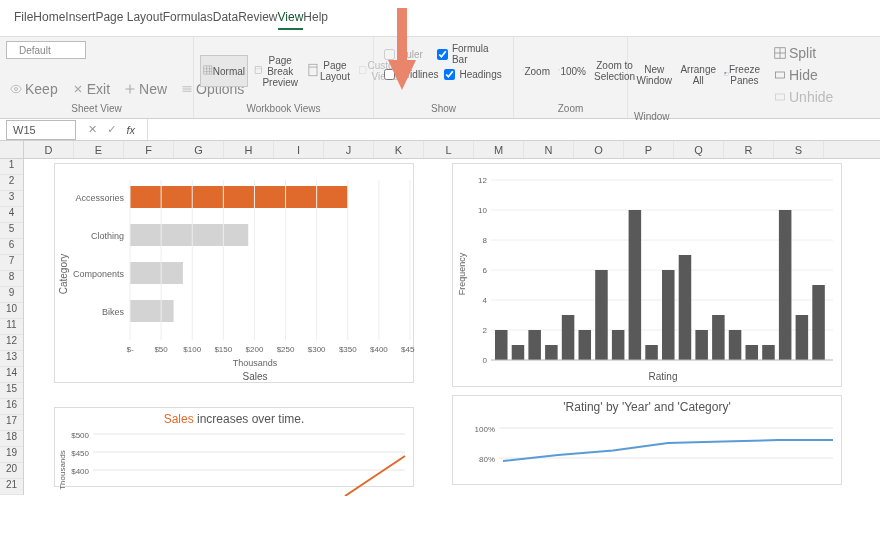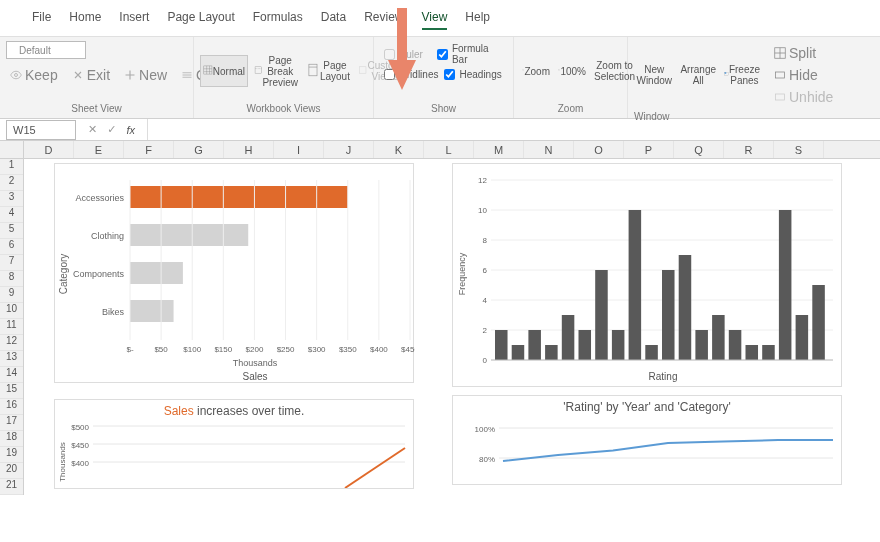--- a/index.html
+++ b/index.html
@@ -1,17 +1,17 @@
 <!DOCTYPE html>
 <html><head>
 <meta charset="utf-8">
 <style>
 *{box-sizing:border-box;margin:0;padding:0}
 body{font-family:"Segoe UI",Tahoma,sans-serif;font-size:11px;color:#444;background:#fff;width:880px;height:542px;overflow:hidden;position:relative}
-.menubar{display:flex;gap:18px;padding:10px 14px 6px 32px;border-bottom:1px solid #e0e0e0;font-size:12px;color:#555}
+.menubar{display:flex;padding:10px 14px 6px 14px;border-bottom:1px solid #e0e0e0;font-size:12px;color:#555}
 .menubar span{cursor:default}
 .menubar .active{border-bottom:2px solid #1e7145;color:#14532d;padding-bottom:4px}
 .ribbon{display:flex;background:#f3f3f3;border-bottom:1px solid #d0d0d0;height:82px}
 .group{display:flex;flex-direction:column;justify-content:space-between;padding:4px 6px 2px 6px;border-right:1px solid #e4e4e4}
 .group-body{display:flex;align-items:center;gap:4px;flex:1}
 .group-label{text-align:center;font-size:10px;color:#777;padding:2px 0}
 .big-btn{display:flex;flex-direction:row;align-items:center;width:48px;padding:2px;cursor:default}
 .big-btn .ic{width:26px;height:24px;margin-bottom:2px}
 .big-btn span{font-size:10px;text-align:center;line-height:1.1;color:#555}
 .active-btn{background:#e7e7e7;border:1px solid #c8c8c8}
@@ -30,21 +30,21 @@
 .sheet{display:flex;height:calc(542px - 34px - 82px - 22px);position:relative}
 .col-headers{display:flex;position:absolute;top:0;left:24px;right:0;height:18px;background:#f0f0f0;border-bottom:1px solid #d0d0d0}
 .col-headers div{flex:0 0 50px;text-align:center;font-size:11px;color:#555;border-right:1px solid #e4e4e4;line-height:18px}
 .row-headers{display:flex;flex-direction:column;position:absolute;top:18px;left:0;width:24px;background:#f0f0f0;border-right:1px solid #d0d0d0}
 .row-headers div{height:16px;text-align:center;font-size:10px;color:#555;border-bottom:1px solid #e4e4e4}
 .select-all{position:absolute;top:0;left:0;width:24px;height:18px;background:#f0f0f0;border-right:1px solid #d0d0d0;border-bottom:1px solid #d0d0d0}
 .canvas{position:absolute;top:18px;left:24px;right:0;bottom:0;background:#fff}
 .chart{position:absolute;background:#fff;border:1px solid #ddd}
 #chart1{left:30px;top:4px;width:360px;height:220px}
 #chart2{left:428px;top:4px;width:390px;height:224px}
-#chart3{left:30px;top:240px;width:360px;height:90px}
+#chart3{left:30px;top:248px;width:360px;height:80px}
 #chart4{left:428px;top:236px;width:390px;height:90px}
 .axis-label{font-size:10px;color:#555}
 .chart-title{text-align:center;font-size:12px;color:#555;padding-top:4px}
 .chart-title .accent{color:#e06a2b;font-weight:500}
 .arrow-pointer{position:absolute;left:382px;top:4px;z-index:50}
 svg{display:block}
 </style>
 </head>
 <body>
 
@@ -63,21 +63,21 @@
   <span>Review</span>
   <span class="active">View</span>
   <span>Help</span>
 </div>
 
 <div class="ribbon">
 
   <div class="group" style="width:194px">
     <div>
       <input class="combo" readonly="" value="Default" style="">
-      <div class="sheetview-btns" style="margin-top:6px">
+      <div class="sheetview-btns" style="margin-top:20px">
         <div class="small-btn">
             <svg class="ic" viewBox="0 0 16 16">
               <path d="M1 8s2-5 7-5 7 5 7 5-2 5-7 5S1 8 1 8z" fill="none" stroke="#aaa"></path>
               <circle cx="8" cy="8" r="2" fill="none" stroke="#aaa"></circle>
             </svg>
             <span>Keep</span>
           </div>
         <div class="small-btn">
             <svg class="ic" viewBox="0 0 16 16">
               <path d="M4 4l8 8M12 4l-8 8" stroke="#aaa" stroke-width="1.5"></path>

